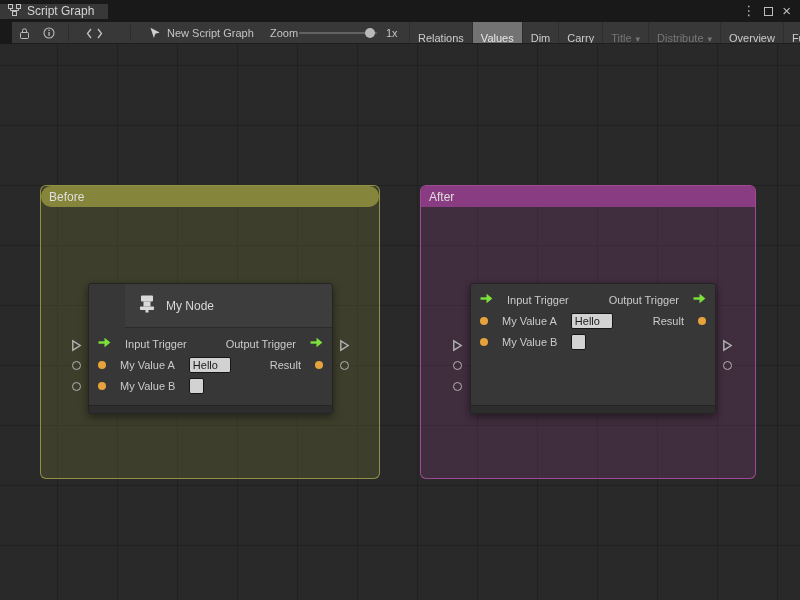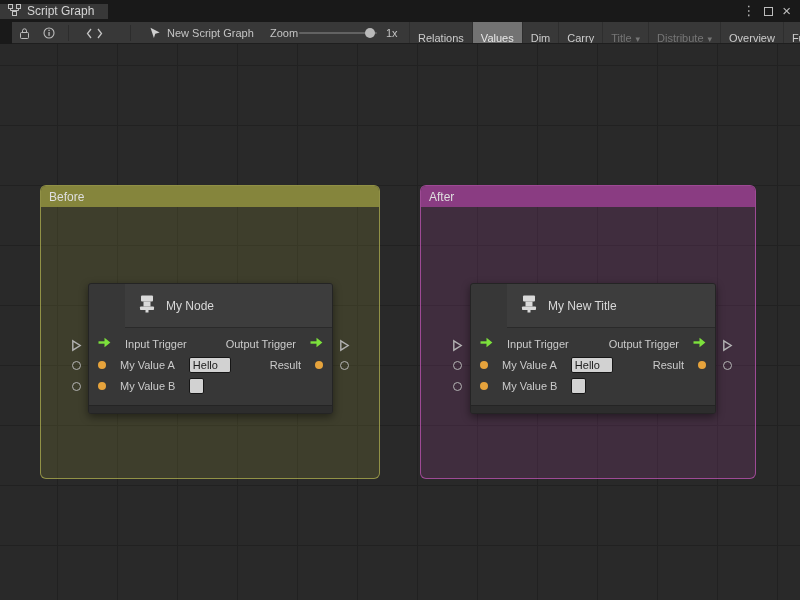--- a/index.html
+++ b/index.html
@@ -42,21 +42,21 @@
               linear-gradient(to right, #212121 1px, transparent 1px),
               linear-gradient(to bottom, #212121 1px, transparent 1px);
             background-size:60px 60px; background-position:57px 21px; }
 
   
   .group { position:absolute; border-radius:6px; border:1px solid; overflow:hidden; z-index:1; }
   .group-header { height:21px; display:flex; align-items:center; padding:0 8px;
                   font-size:12px; color:#dedede; }
   .group-before { left:40px; top:141px; width:340px; height:294px;
                   background:rgba(152,152,62,0.20); border-color:rgba(160,160,75,0.85); }
-  .group-before .group-header { background:#85853c; }
+  .group-before .group-header { background:#85853c;border-radius:10px; }
   .group-after { left:420px; top:141px; width:336px; height:294px;
                  background:rgba(160,64,150,0.20); border-color:rgba(175,80,165,0.85); }
   .group-after .group-header { background:#8a3c82; }
 
   
   .node { position:absolute; top:239px; height:131px; background:#373737;
           border:1px solid #242424; border-radius:3px; overflow:hidden; z-index:2;
           box-shadow:0 3px 8px rgba(0,0,0,0.45); }
   .node-1 { left:88px;  width:245px; }
   .node-2 { left:470px; width:246px; }
@@ -247,31 +247,20 @@
     <span class="port ring" style="left:72px;top:317px"></span>
     <span class="port ring" style="left:72px;top:338px"></span>
     <span class="port" style="left:339px;top:294px">
       <svg width="11" height="13" viewBox="0 0 11 13">
           <path d="M1.8 1.8 L9.2 6.5 L1.8 11.2 Z" fill="none" stroke="#b3b3b3" stroke-width="1.4"></path>
         </svg>
     </span>
     <span class="port ring" style="left:340px;top:317px"></span>
 
     <div class="node node-2">
-      <div class="node-header">
-        <span>
-          <svg width="20" height="20" viewBox="0 0 20 20">
-            <rect x="4" y="1.5" width="12" height="6" rx="1" fill="#d9d9d9"></rect>
-            <rect x="6.5" y="7.5" width="7" height="5" fill="#d9d9d9"></rect>
-            <rect x="3" y="12.5" width="14" height="3.5" rx="0.8" fill="#d9d9d9"></rect>
-            <rect x="8.5" y="16" width="3" height="2.5" fill="#d9d9d9"></rect>
-          </svg>
-        </span>
-        <span class="node-title">My New Title</span>
-      </div>
       <div class="node-body">
         <div class="port-row">
           <span class="pside">
             <span>
               <svg width="13" height="11" viewBox="0 0 13 11">
                 <rect x="0.5" y="4.3" width="7" height="2.4" fill="#7de13c"></rect>
                 <path d="M6.5 0.8 L12.4 5.5 L6.5 10.2 Z" fill="#7de13c"></path>
               </svg>
             </span>
             <span>Input Trigger</span>

